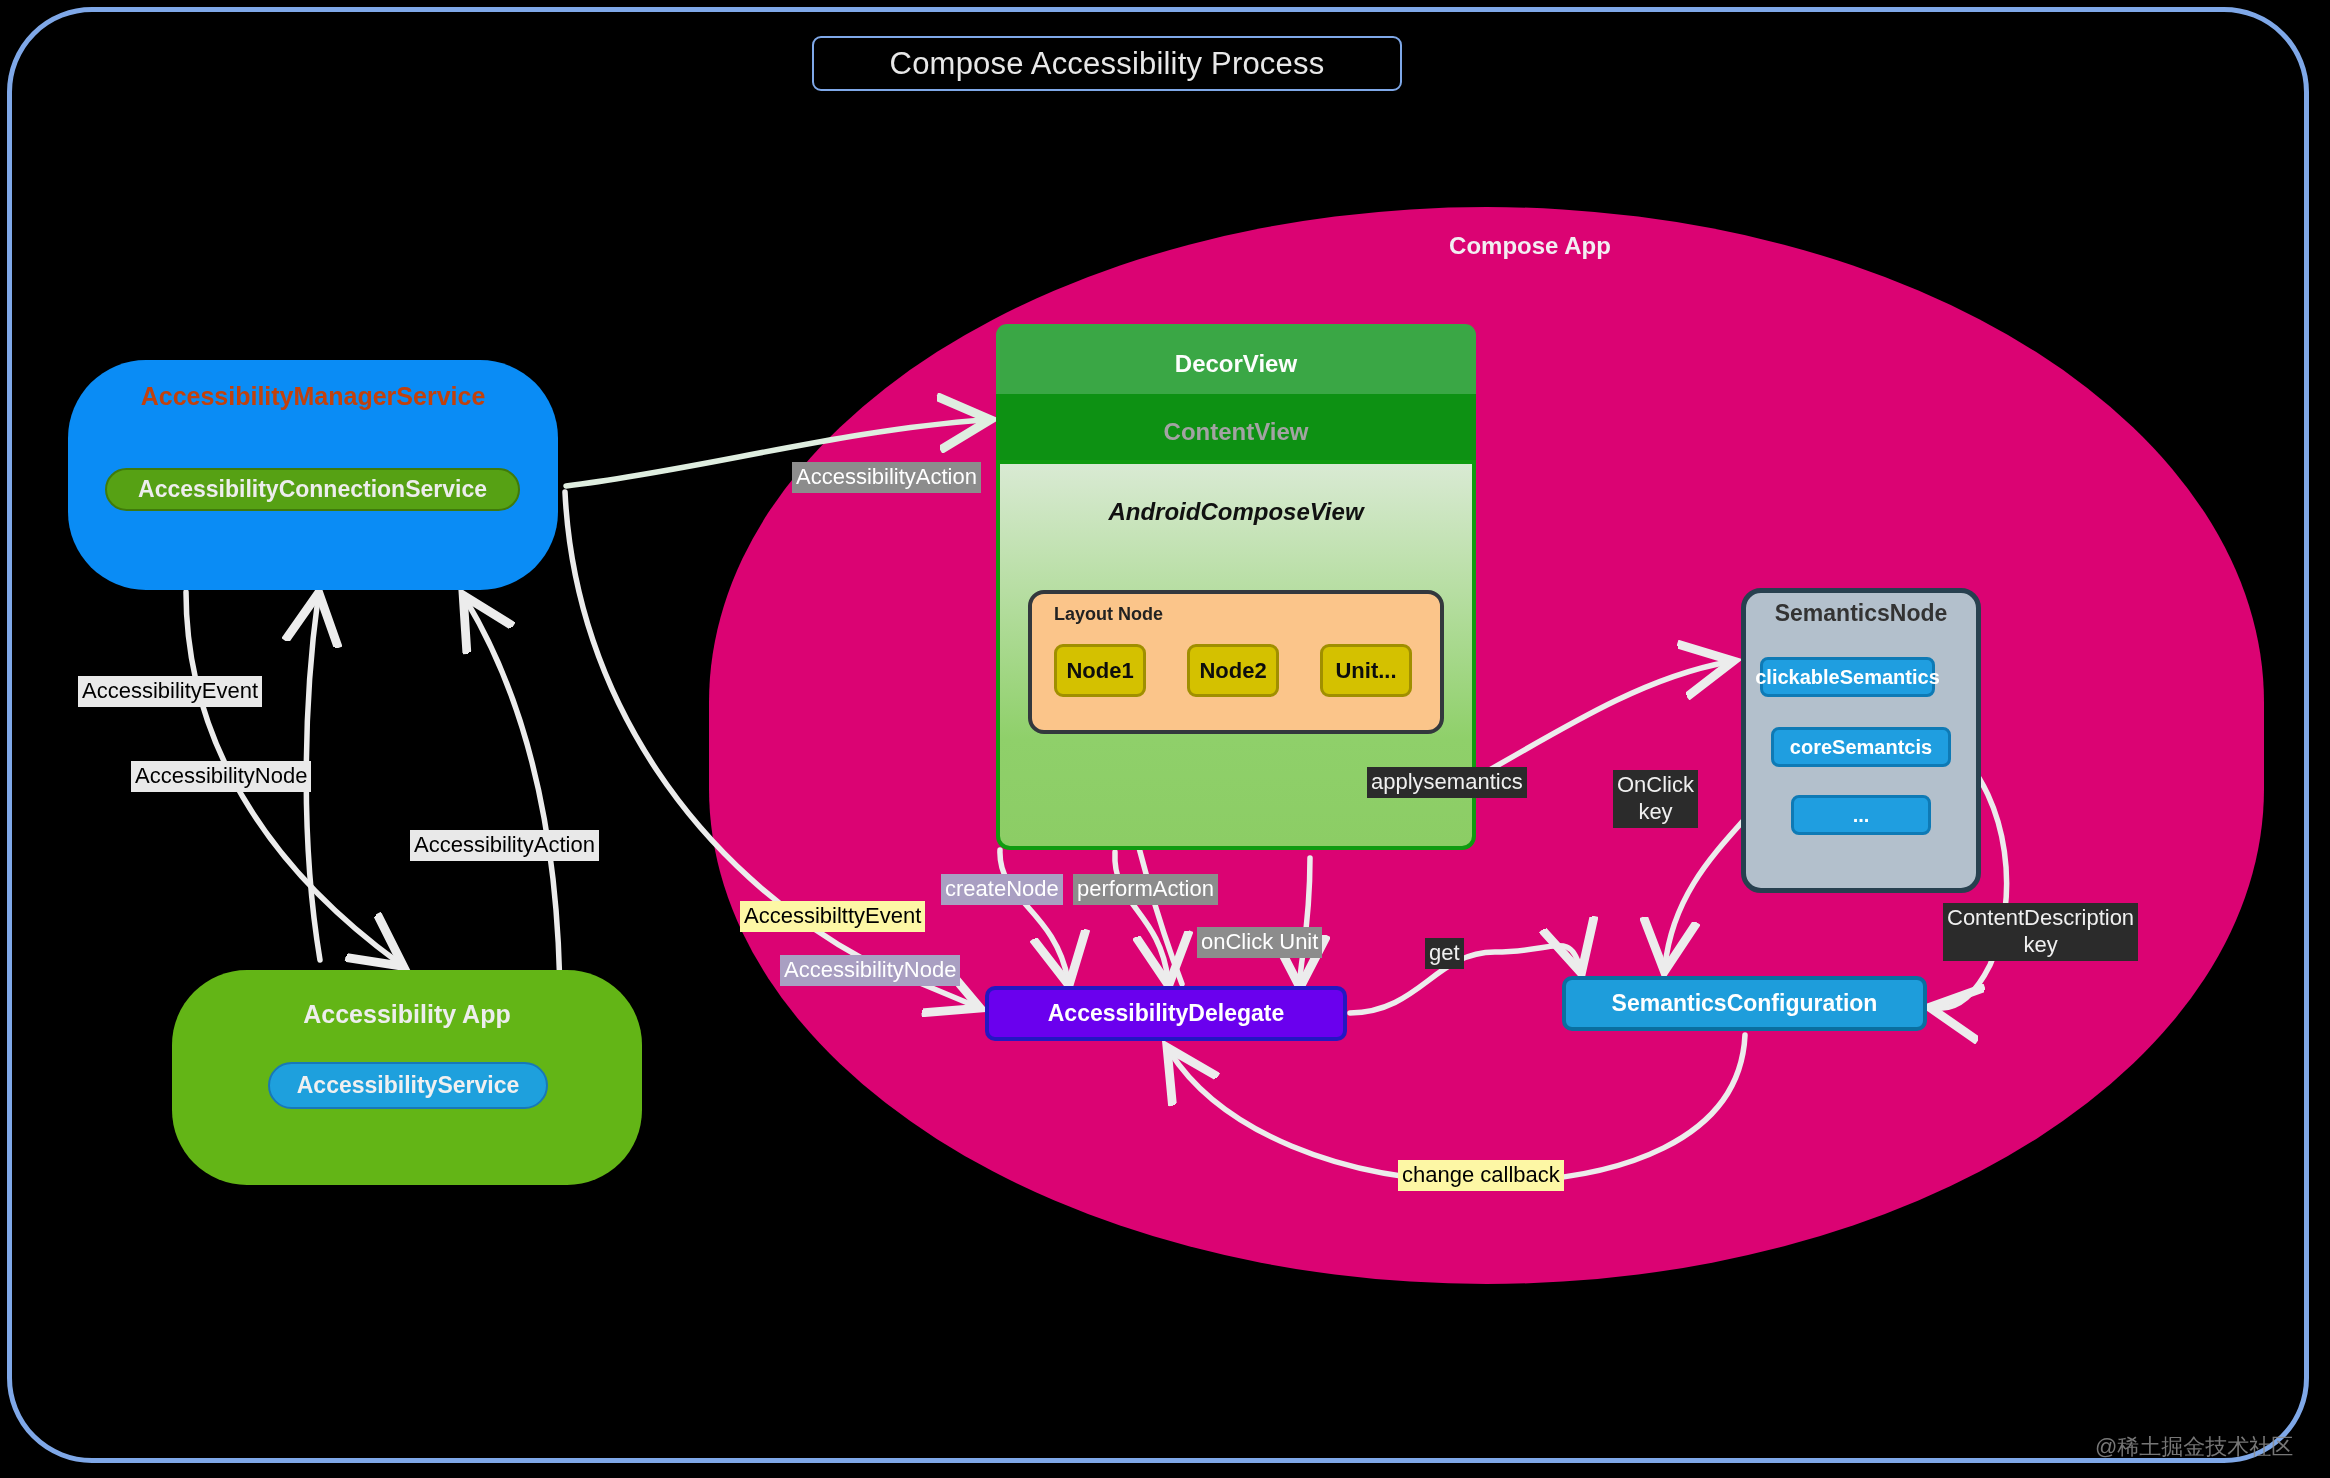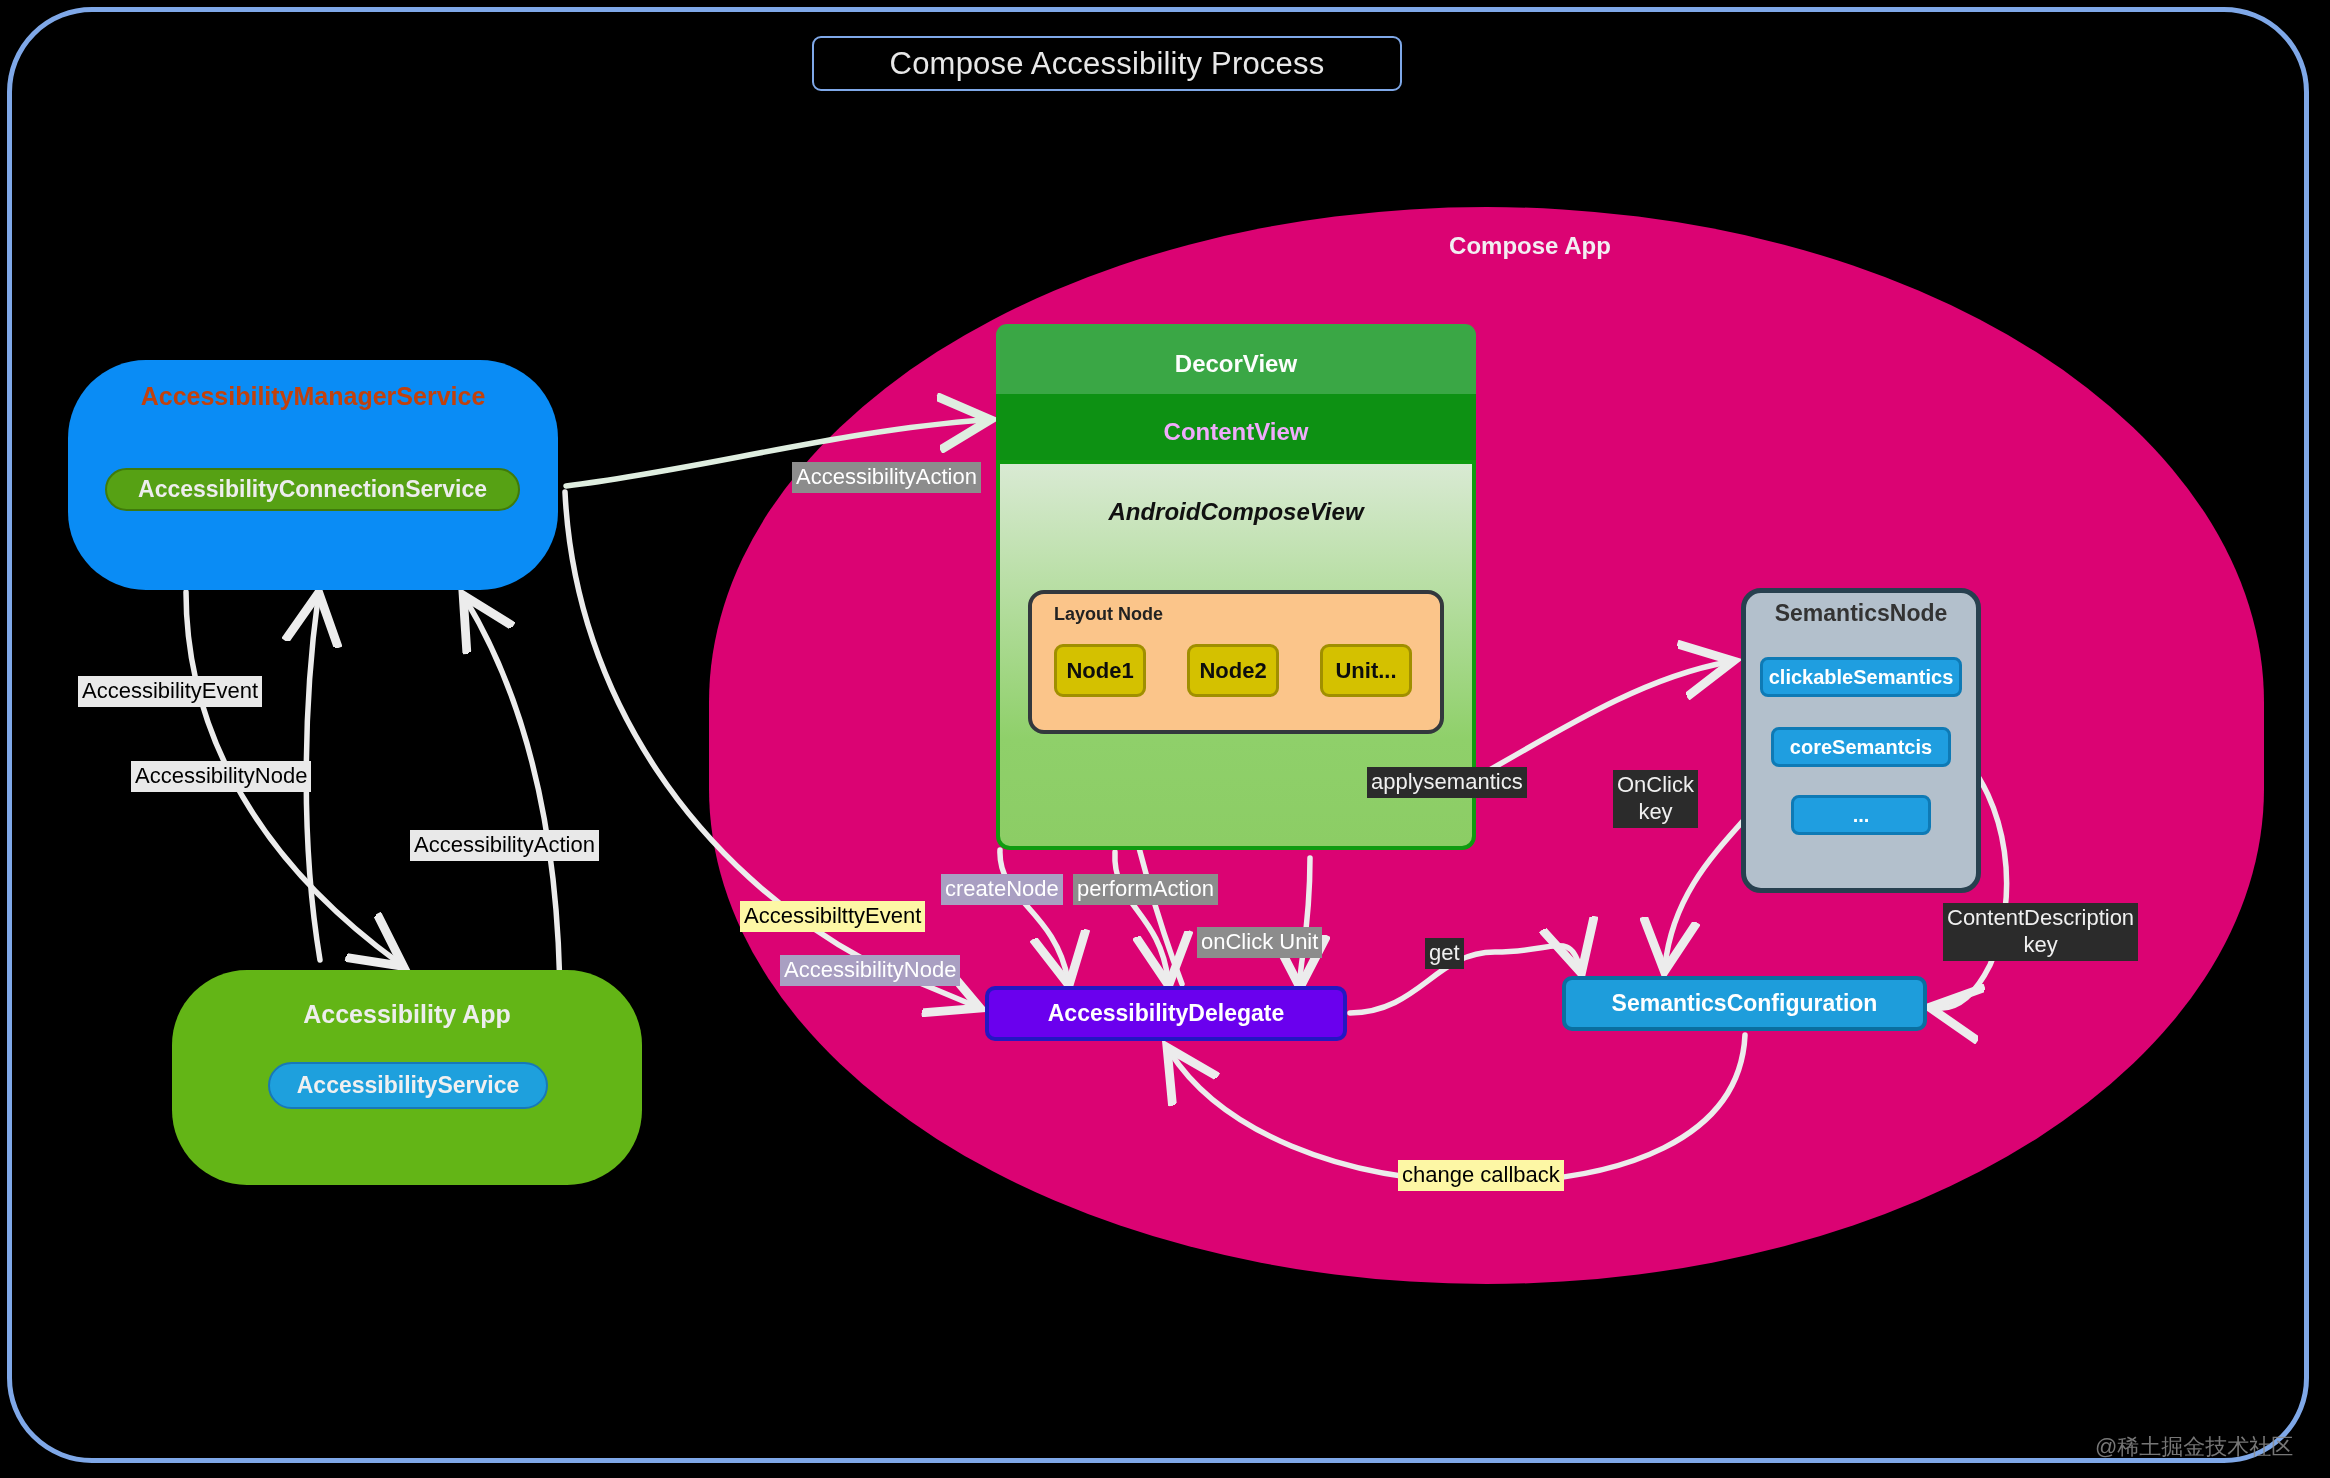--- a/index.html
+++ b/index.html
@@ -41,21 +41,21 @@
   .asvc span{color:#f0f0f0;font-weight:bold;font-size:23px;}
 
   
   .decor{position:absolute;left:996px;top:324px;width:480px;height:70px;
       background:#3aa745;border-radius:11px 11px 0 0;}
   .decor-lbl{position:absolute;left:996px;top:350px;width:480px;text-align:center;
       color:#fdfdfd;font-weight:bold;font-size:24px;}
   .content{position:absolute;left:996px;top:394px;width:480px;height:73px;
       background:#0d9113;}
   .content-lbl{position:absolute;left:996px;top:418px;width:480px;text-align:center;
-      color:#f0abfc;font-weight:bold;font-size:24px;}
+      color:#a3a3a3;font-weight:bold;font-size:24px;}
   .acv{position:absolute;left:996px;top:460px;width:480px;height:390px;
       background:linear-gradient(180deg,#d9ead3 0%,#8fd06a 72%,#8ccd65 100%);
       border:4px solid #0f9b10;border-radius:0 0 14px 14px;box-sizing:border-box;}
   .acv-lbl{position:absolute;left:996px;top:498px;width:480px;text-align:center;
       color:#111;font-weight:bold;font-size:24px;font-style:italic;}
 
   .layoutnode{position:absolute;left:1028px;top:590px;width:416px;height:144px;
       background:#fbc58a;border:4px solid #33383d;border-radius:16px;box-sizing:border-box;}
   .layoutnode-lbl{position:absolute;left:1054px;top:604px;color:#222;
       font-weight:bold;font-size:18px;}
@@ -67,21 +67,21 @@
 
   
   .snode{position:absolute;left:1741px;top:588px;width:240px;height:305px;
       background:#b3c0cc;border:5px solid #27404f;border-radius:20px;box-sizing:border-box;}
   .snode-lbl{position:absolute;left:1741px;top:600px;width:240px;text-align:center;
       color:#333;font-weight:bold;font-size:23px;}
   .sitem{position:absolute;height:40px;background:#1f9ee0;border:3px solid #0e7ab5;
       border-radius:8px;box-sizing:border-box;display:flex;align-items:center;
       justify-content:center;}
   .sitem span{color:#fff;font-weight:bold;font-size:20px;}
-  .sitem.i1{left:1760px;top:657px;width:202px;}
+  .sitem.i1{left:1760px;top:657px;width:175px;}
   .sitem.i2{left:1771px;top:727px;width:180px;}
   .sitem.i3{left:1791px;top:795px;width:140px;}
 
   
   .deleg{position:absolute;left:985px;top:986px;width:362px;height:55px;
       background:#6a00ee;border:4px solid #2417c2;border-radius:10px;box-sizing:border-box;
       display:flex;align-items:center;justify-content:center;}
   .deleg span{color:#fff;font-weight:bold;font-size:23px;}
   .semconf{position:absolute;left:1562px;top:976px;width:365px;height:55px;
       background:#1e9ddb;border:4px solid #0a6fa0;border-radius:10px;box-sizing:border-box;

